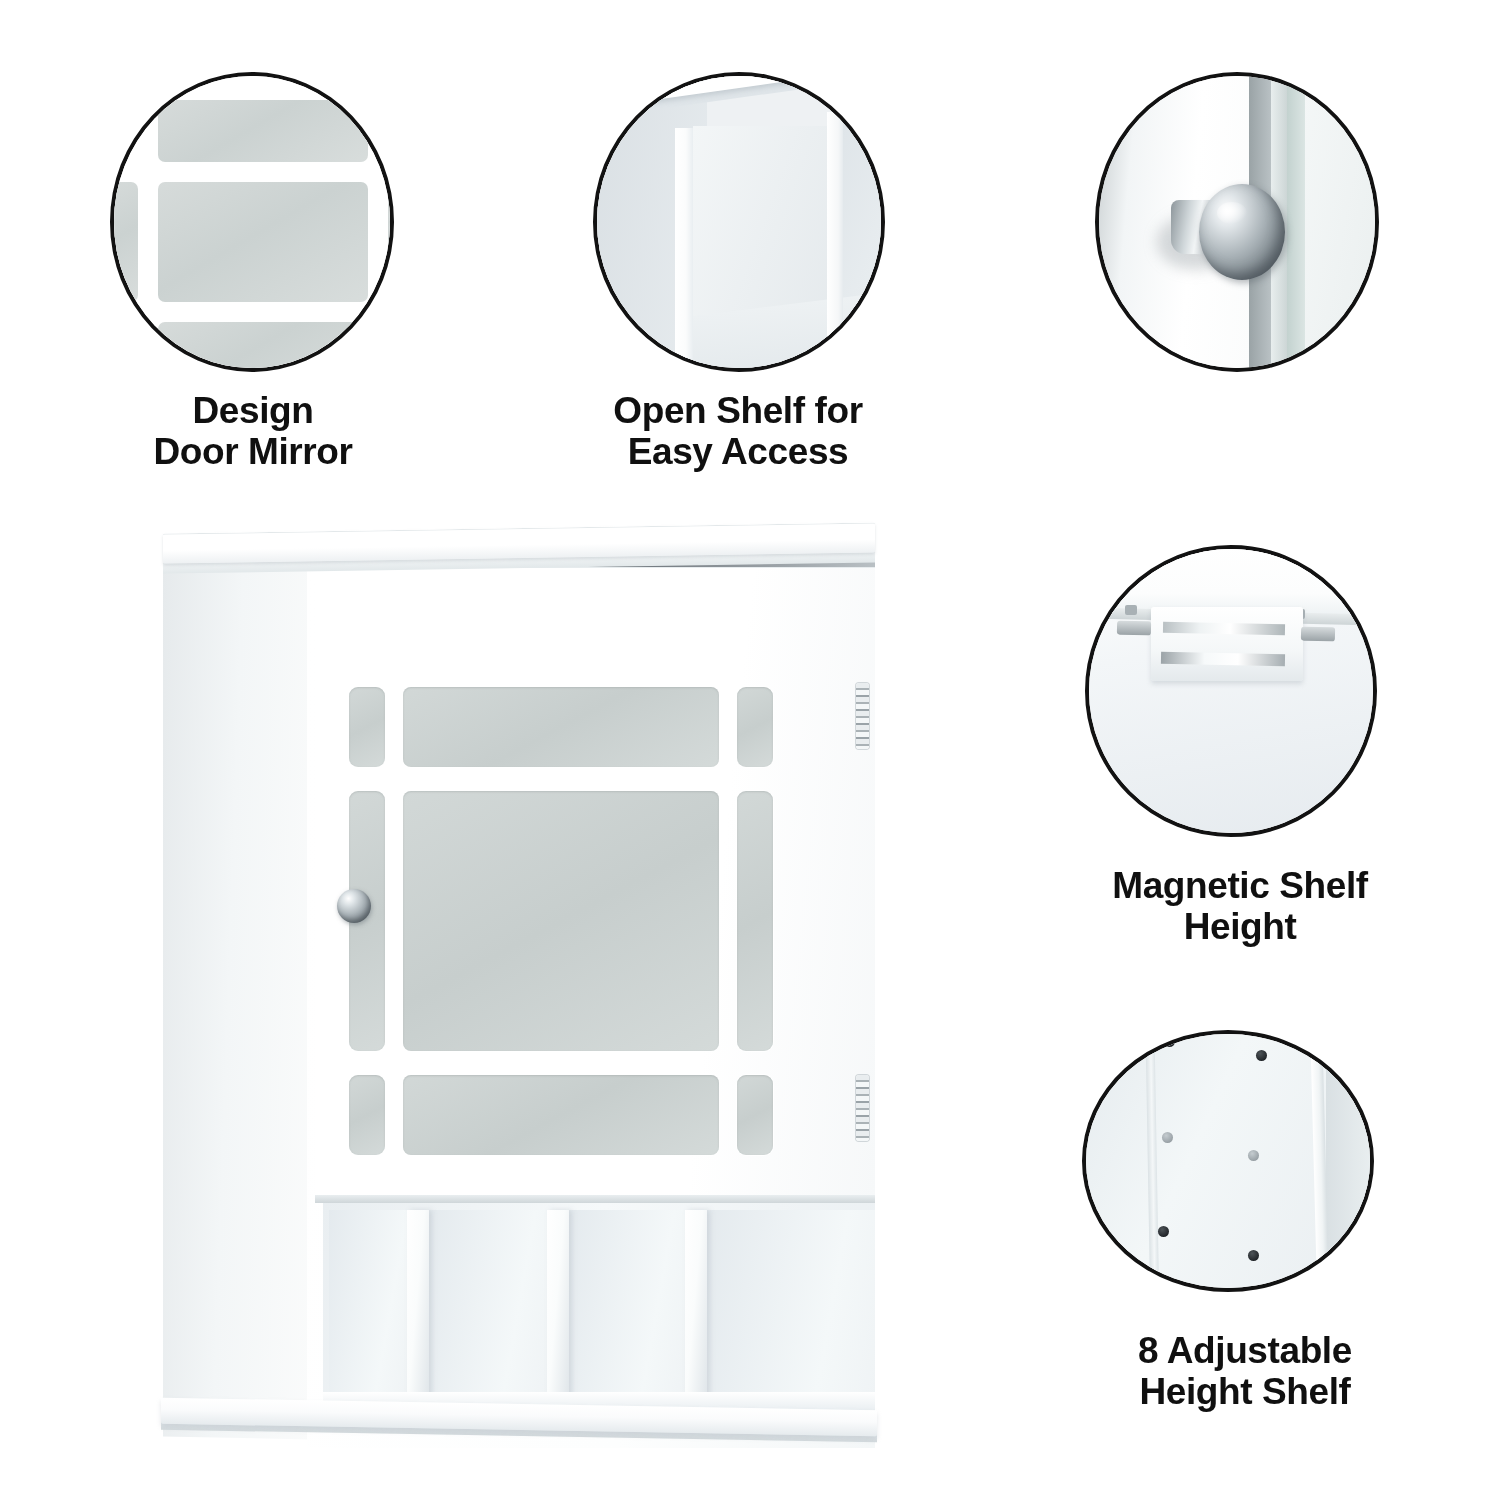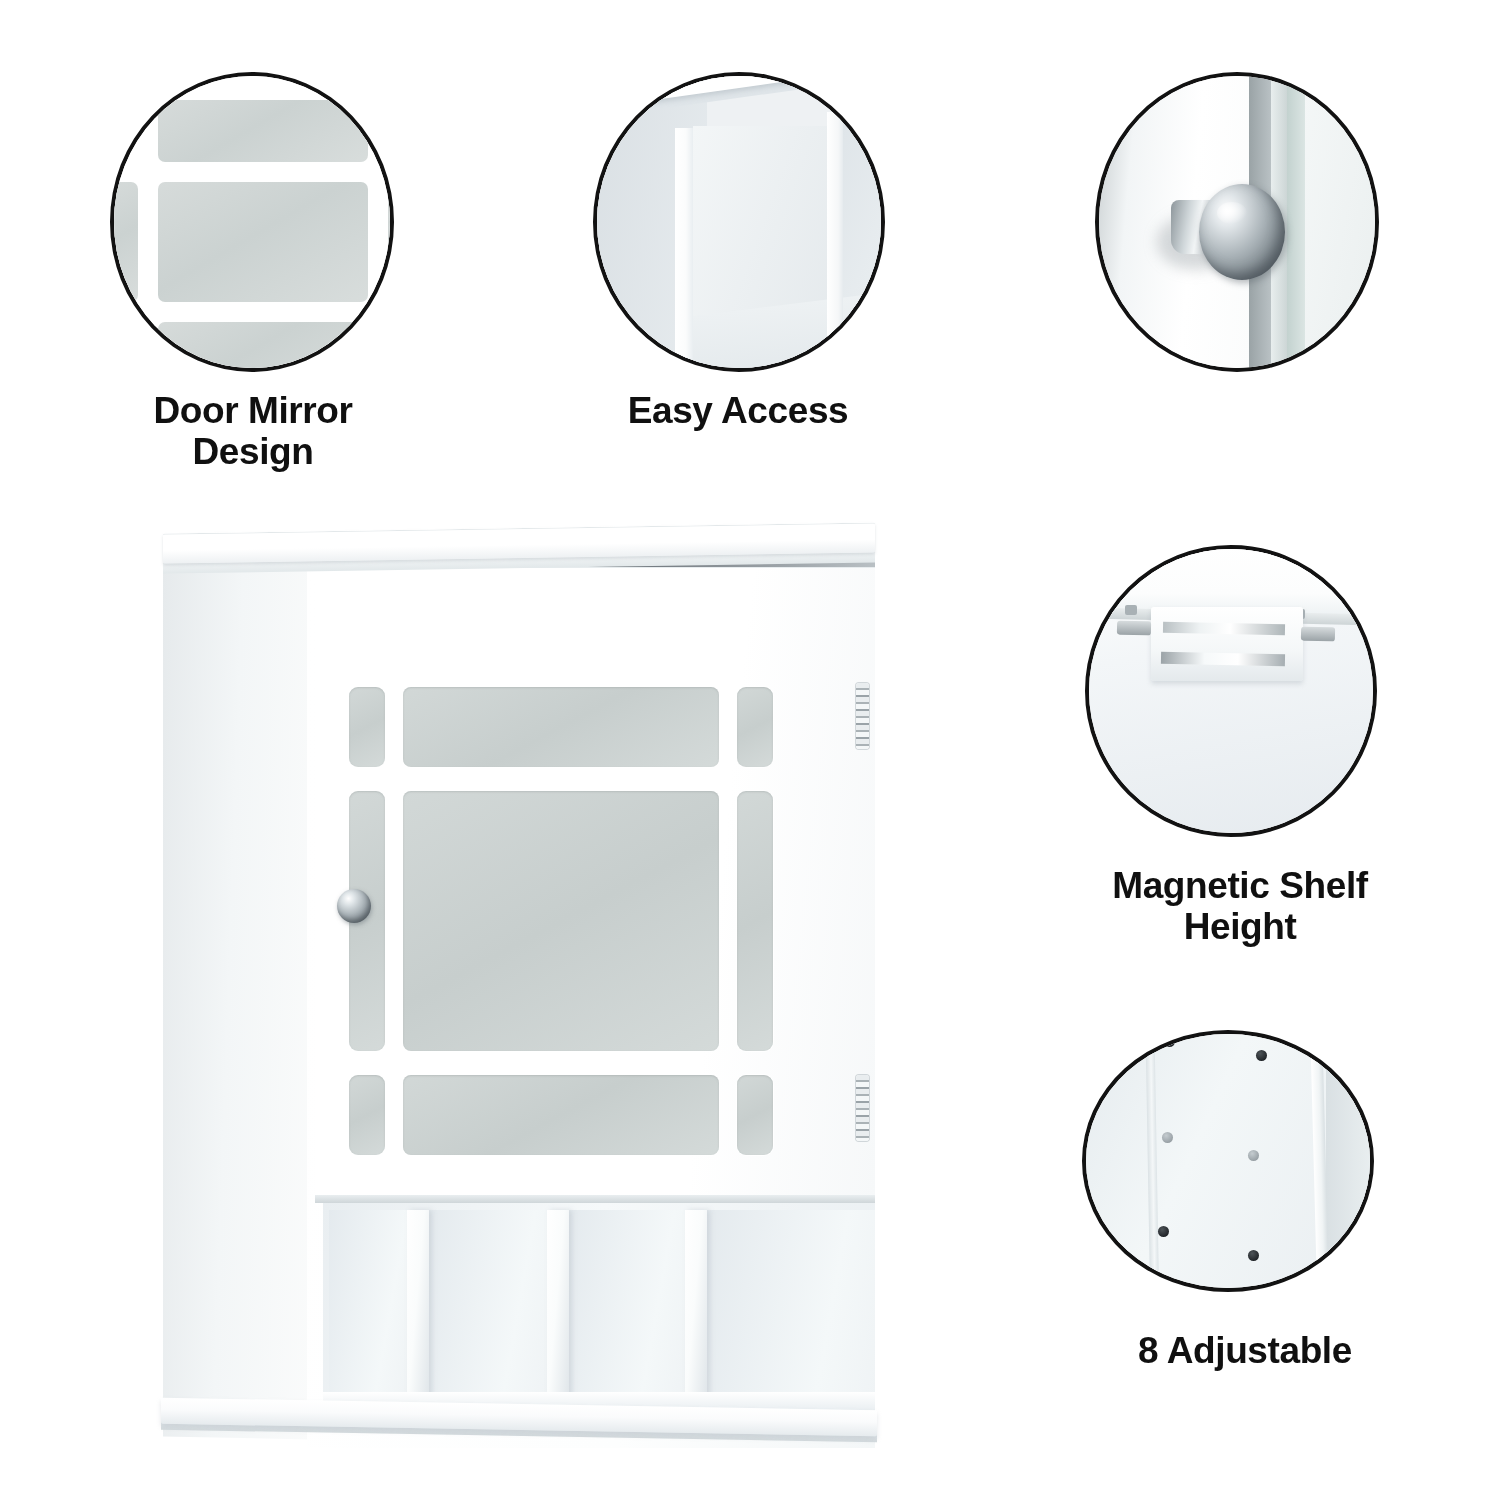--- a/index.html
+++ b/index.html
@@ -375,37 +375,38 @@
   <div class="callout-circle" id="circle-door-mirror">
     <div class="dm-stage">
       <div class="dm-panel dm-top"></div>
       <div class="dm-panel dm-left"></div>
       <div class="dm-panel dm-center"></div>
       <div class="dm-panel dm-right"></div>
       <div class="dm-panel dm-bottom"></div>
     </div>
   </div>
   <div class="callout-caption" id="caption-door-mirror">
+    <div>Design</div>
     <div>Door Mirror</div>
-    <div>Design</div>
   </div>
 
   <div class="callout-circle" id="circle-open-shelf">
     <div class="os-stage">
       <div class="os-wall-left"></div>
       <div class="os-back"></div>
       <div class="os-right-cell"></div>
       <div class="os-floor"></div>
       <div class="os-divider-1"></div>
       <div class="os-divider-2"></div>
       <div class="os-topbar-shadow"></div>
       <div class="os-topbar"></div>
     </div>
   </div>
   <div class="callout-caption" id="caption-open-shelf">
+    <div>Open Shelf for</div>
     <div>Easy Access</div>
   </div>
 
   <div class="callout-circle" id="circle-knob">
     <div class="kn-stage">
       <div class="kn-white-door"></div>
       <div class="kn-edge-dark"></div>
       <div class="kn-edge-light"></div>
       <div class="kn-edge-green"></div>
       <div class="kn-mirror-face"></div>
@@ -442,20 +443,21 @@
       <div class="as-hole" id="as-h1"></div>
       <div class="as-hole" id="as-h2"></div>
       <div class="as-hole light" id="as-h3"></div>
       <div class="as-hole light" id="as-h4"></div>
       <div class="as-hole" id="as-h5"></div>
       <div class="as-hole" id="as-h6"></div>
     </div>
   </div>
   <div class="callout-caption" id="caption-shelf">
     <div>8 Adjustable</div>
+    <div>Height Shelf</div>
   </div>
 
   <div id="product-cabinet">
 
     <div class="cab-side"></div>
     <div class="cab-body"></div>
 
     <div class="cab-shelf-back"></div>
     <div class="shelf-cell-shade" id="cell-1"></div>
     <div class="shelf-cell-shade" id="cell-2"></div>

